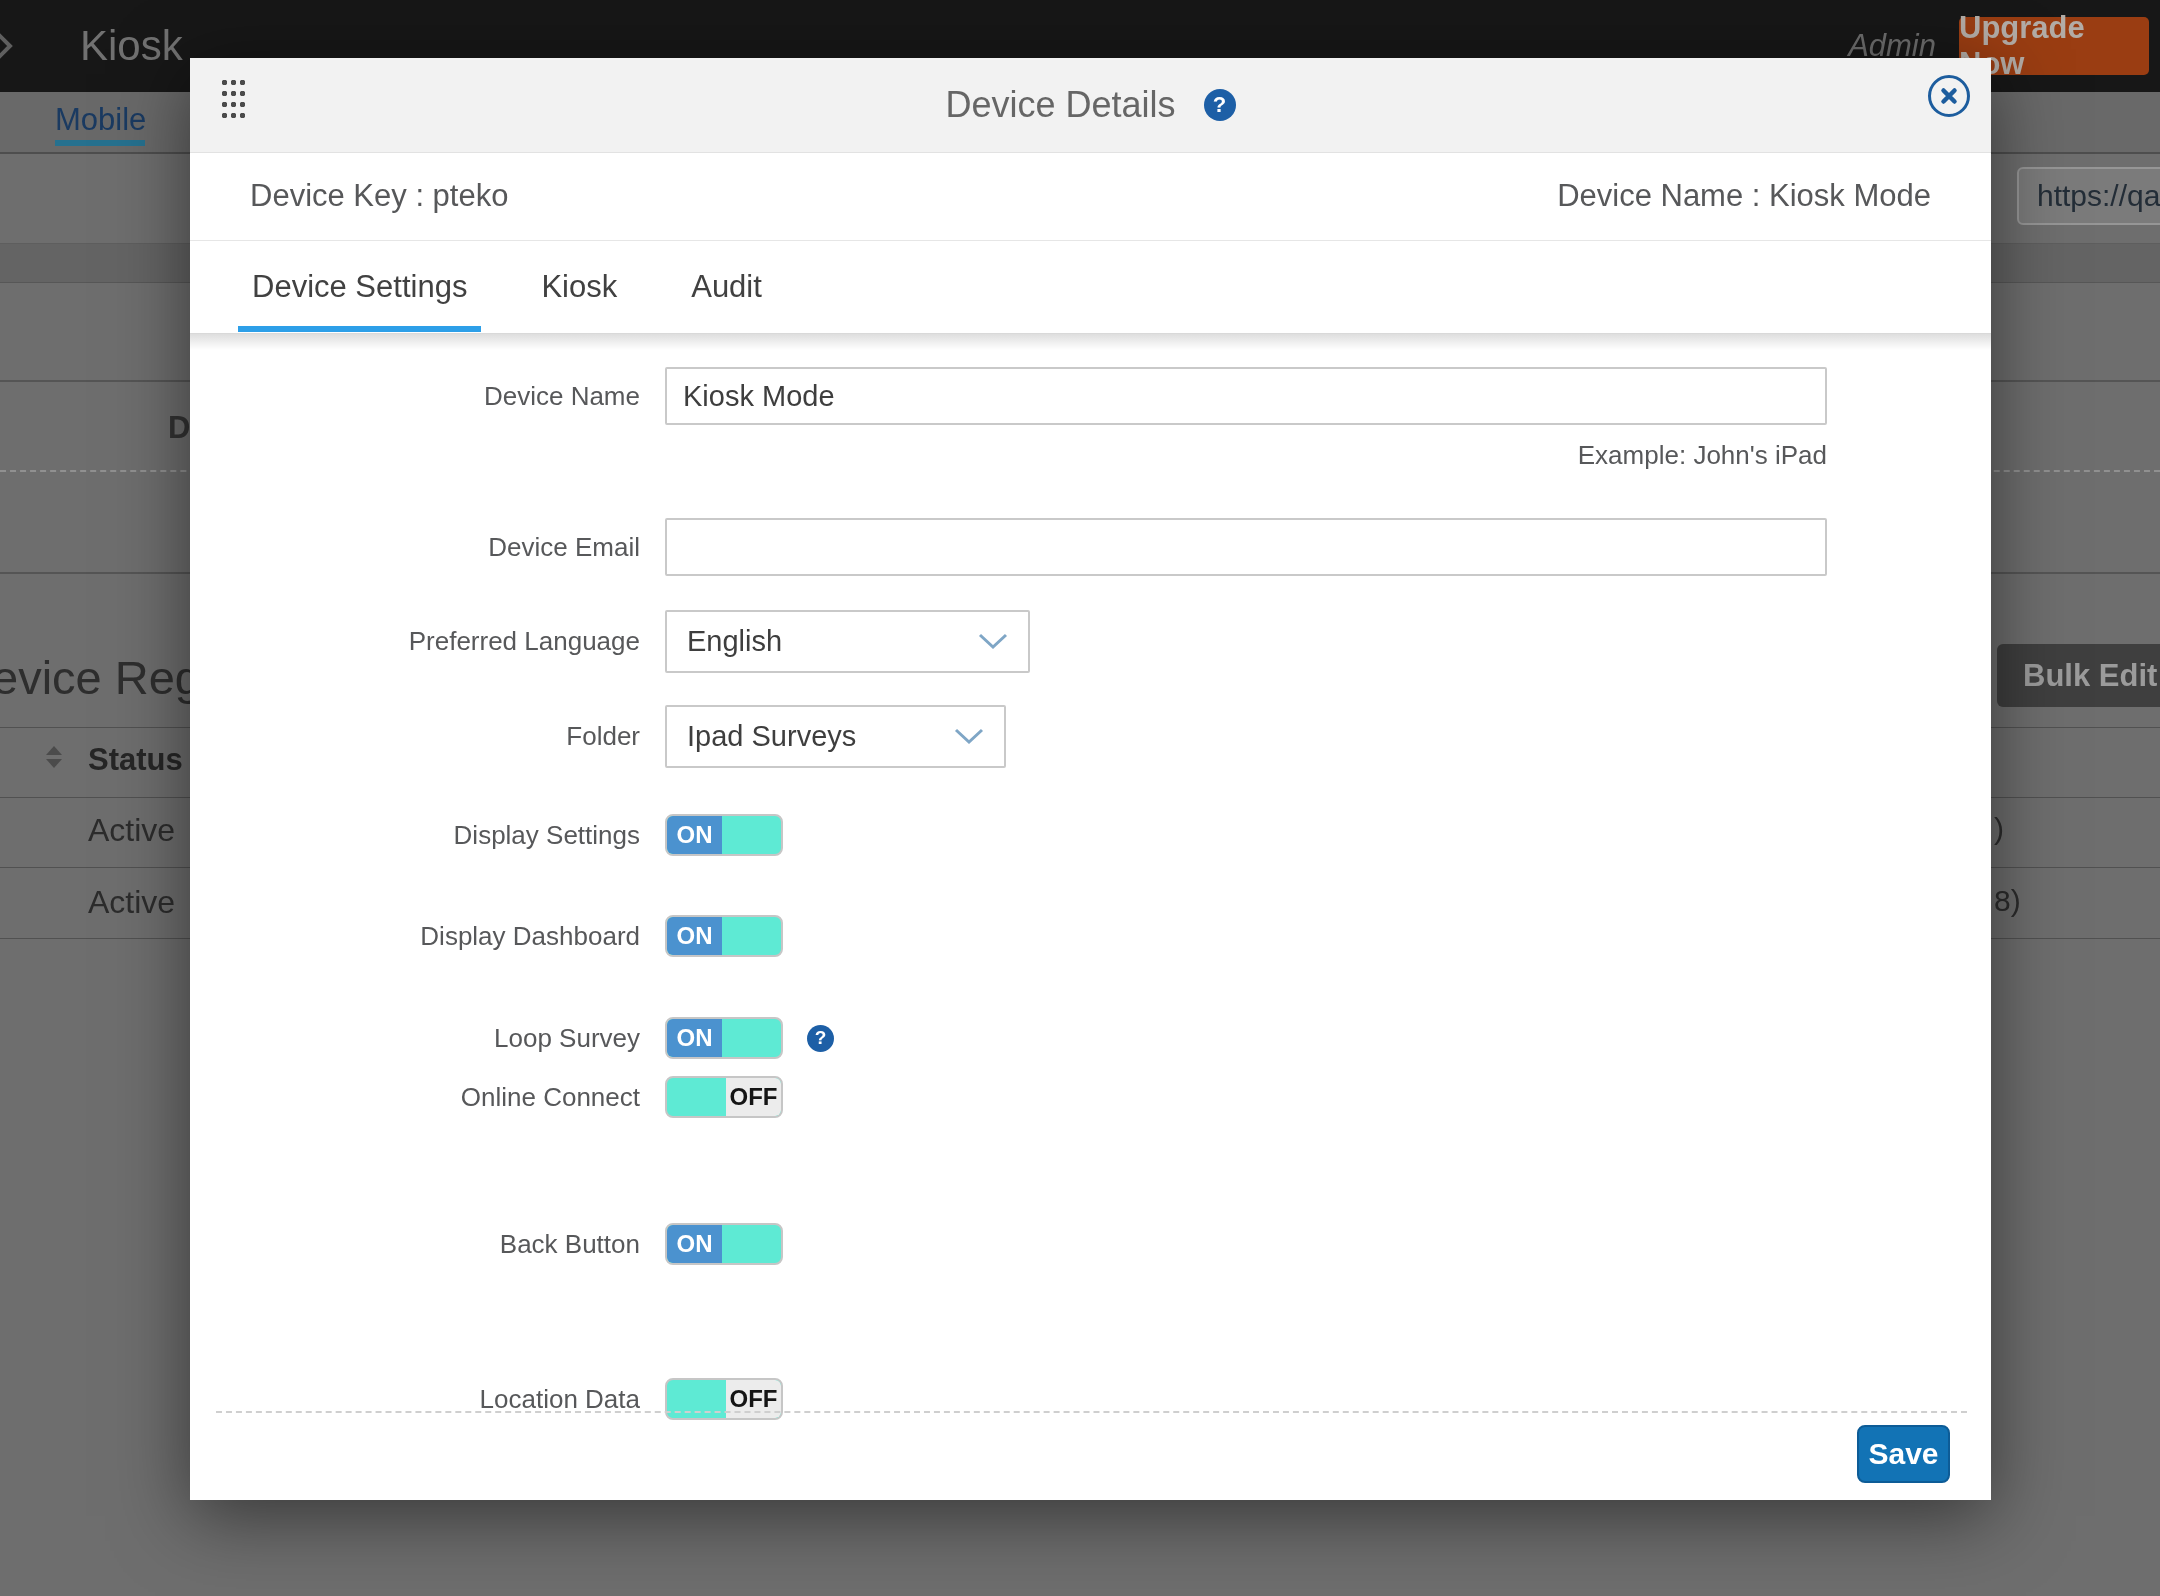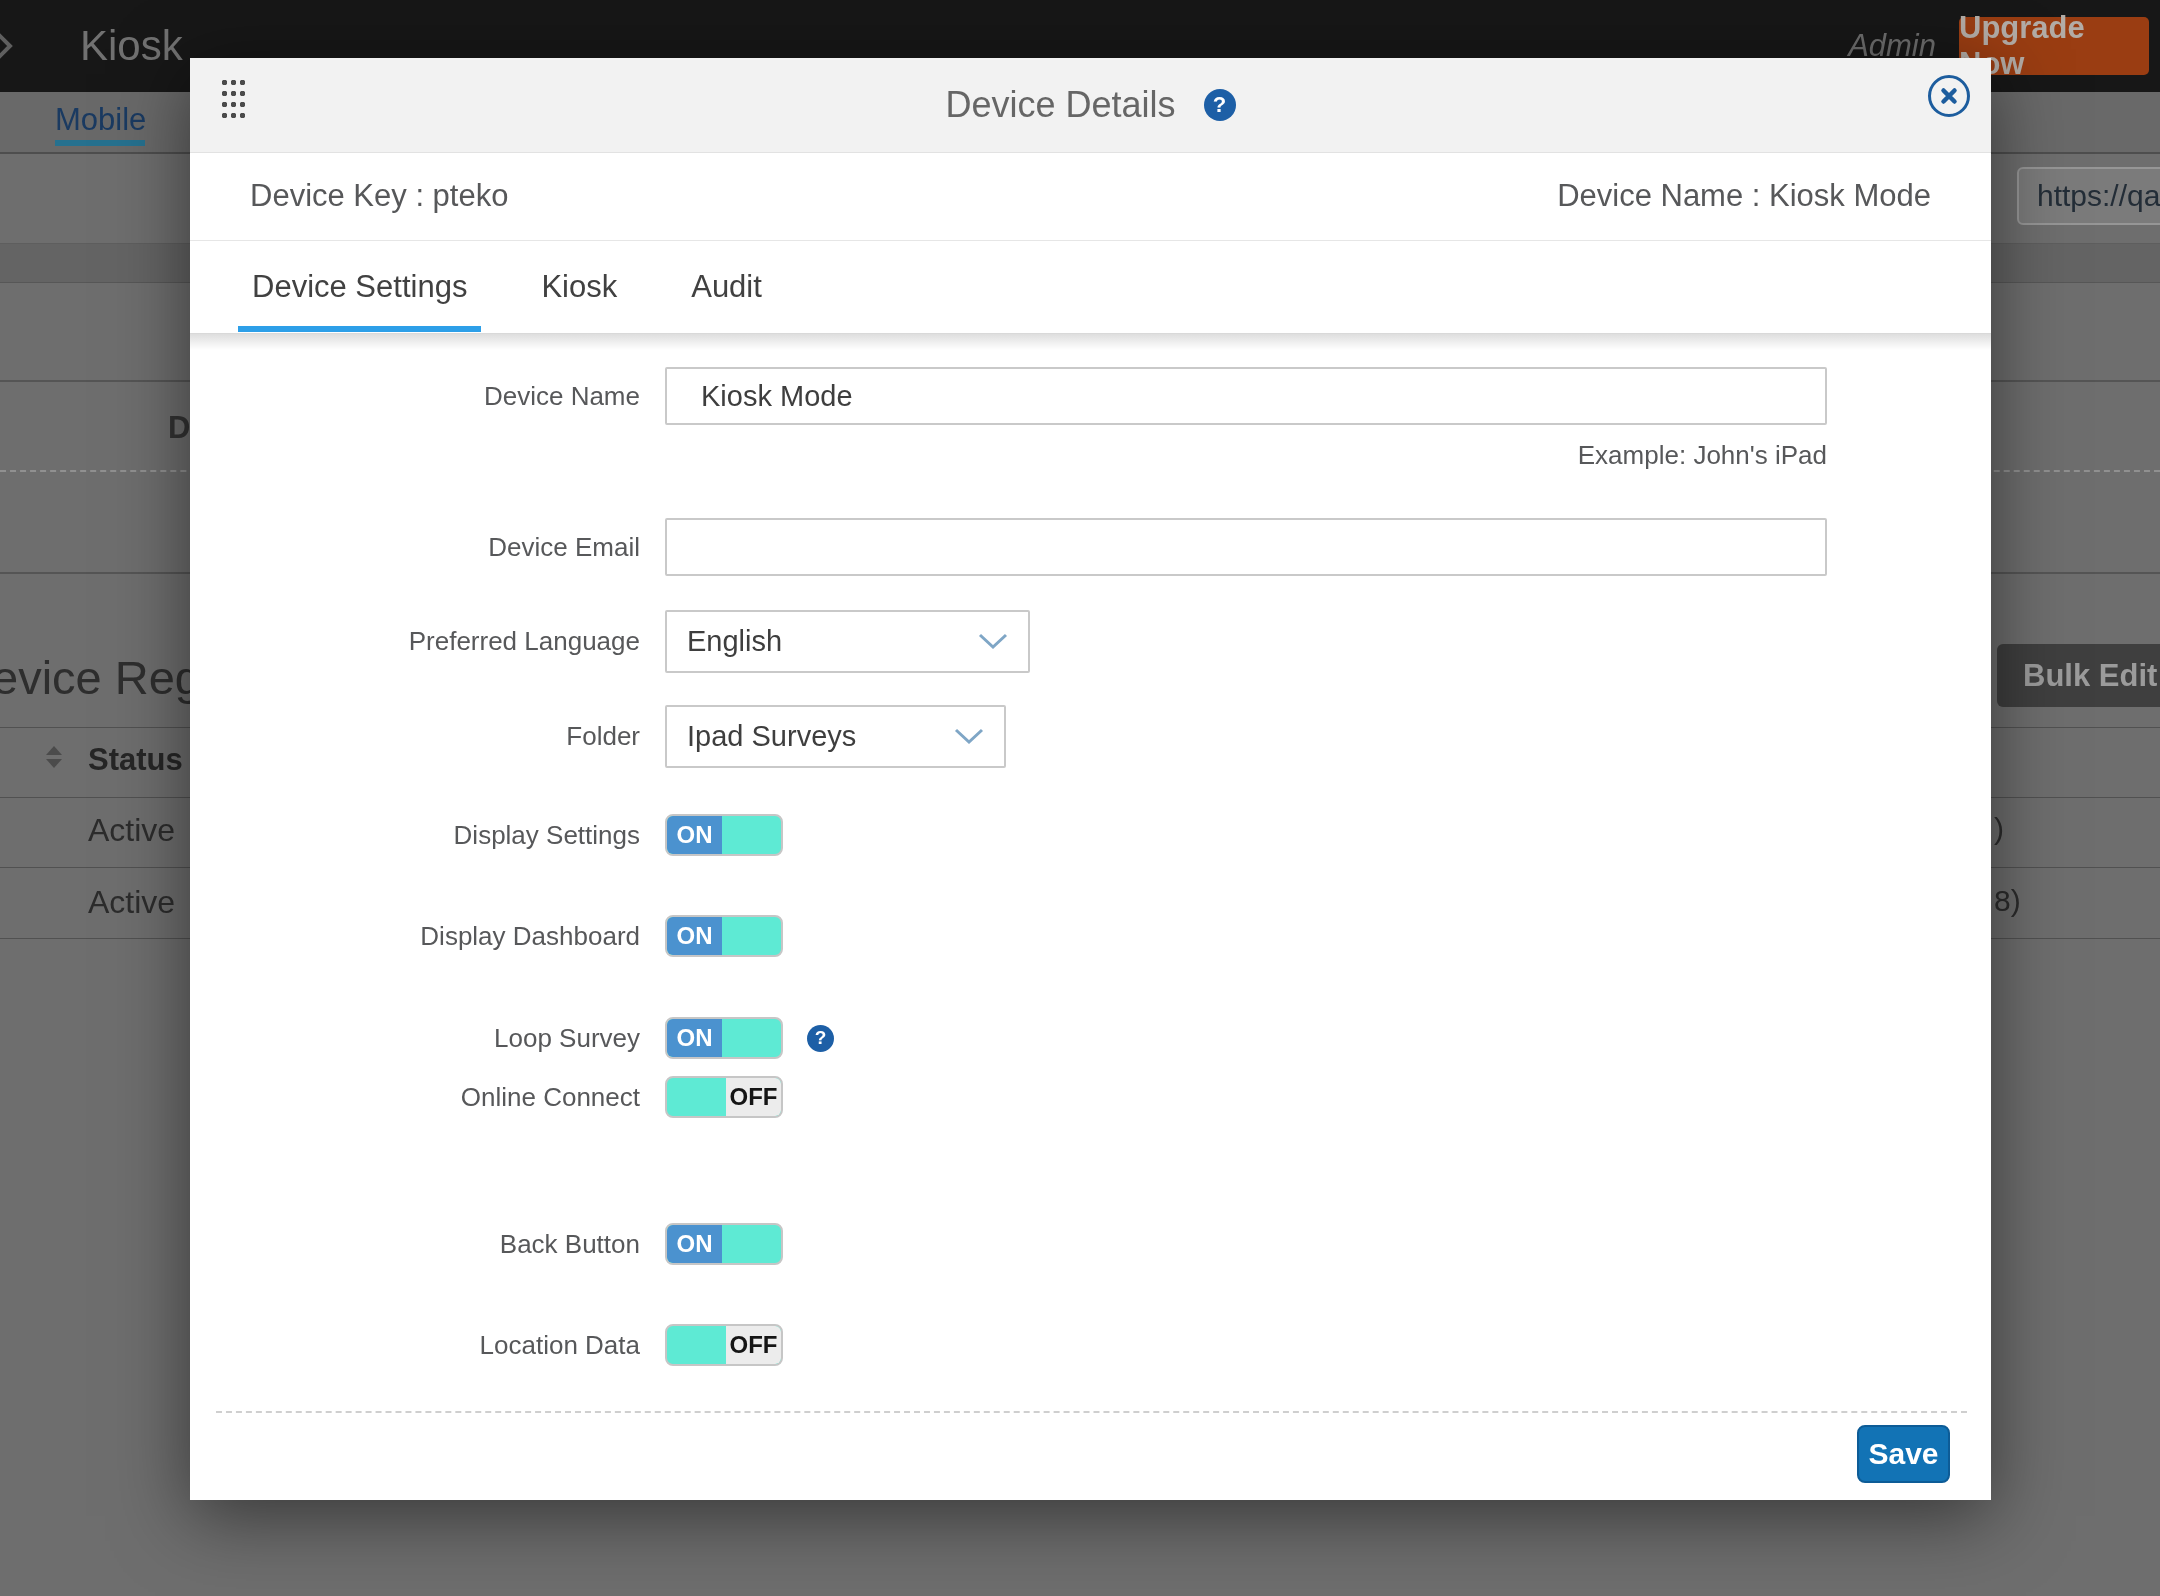--- a/index.html
+++ b/index.html
@@ -55,21 +55,21 @@
   .tabs{position:absolute;top:182px;left:0;right:0;height:93px;display:flex;align-items:stretch;gap:46px;padding-left:48px}
   .mtab{position:relative;display:flex;align-items:center;padding:12px 14px;font-size:31px;color:#414141;cursor:pointer}
   .mtab.active::after{content:"";position:absolute;left:0;right:0;bottom:1px;height:6px;background:var(--tab-underline-blue,#2d9fe8)}
   .tabs-border{position:absolute;top:275px;left:0;right:0;border-top:1px solid #d9d9d9}
   .tabs-shadow{position:absolute;top:276px;left:0;right:0;height:16px;background:linear-gradient(rgba(0,0,0,.13),rgba(0,0,0,0))}
 
   .frow{position:absolute;left:0;width:100%;display:flex;align-items:center}
   .lab{width:450px;text-align:right;font-weight:normal;color:#57585a;font-size:26px;flex:none}
   .ctl{margin-left:25px}
   .tin{height:58px;width:1162px;border:2px solid #c9c9c9;border-radius:2px;font-size:29px;color:#3e3e3e;
-       padding:0 34px;box-sizing:border-box;font-family:inherit;background:#fff;outline:none}
+       padding:0 16px;box-sizing:border-box;font-family:inherit;background:#fff;outline:none}
   .hint{position:absolute;top:382px;left:475px;width:1162px;text-align:right;font-size:26px;color:#57585a}
   .sel{height:63px;border:2px solid #c9c9c9;border-radius:2px;background:#fff;display:flex;align-items:center;
        justify-content:space-between;padding:0 20px;box-sizing:border-box;font-size:29px;color:#3e3e3e;cursor:pointer}
   .toggle{width:118px;height:42px;border:2px solid #c6c6c6;border-radius:8px;background:#5eead4;box-sizing:border-box;
           display:flex;overflow:hidden;cursor:pointer}
   .tstate{width:55px;display:flex;align-items:center;justify-content:center;font-weight:bold;font-size:24px}
   .toggle[data-state="ON"] .tstate{background:var(--toggle-on-blue,#4b92cf);color:#fff;border-radius:5px 0 0 5px}
   .toggle[data-state="OFF"] .tstate{margin-left:auto;background:#ececec;color:#151515;border-radius:0 5px 5px 0}
   .mini-help{width:27px;height:27px;border-radius:50%;background:var(--help-blue,#1d5fa6);color:#fff;font-weight:bold;
              font-size:19px;display:flex;align-items:center;justify-content:center;margin-left:24px}
@@ -215,21 +215,21 @@
       </div>
     </div>
 
     <div class="frow" style="top:1165px;height:42px">
       <div class="lab">Back Button</div>
       <div class="toggle ctl" data-state="ON">
         <span class="tstate">ON</span>
       </div>
     </div>
 
-    <div class="frow" style="top:1266px;height:42px">
+    <div class="frow" style="top:1320px;height:42px">
       <div class="lab">Location Data</div>
       <div class="toggle ctl" data-state="OFF">
         <span class="tstate">OFF</span>
       </div>
     </div>
 
     <div class="fdash"></div>
     <div class="save">Save</div>
   </div>
 

